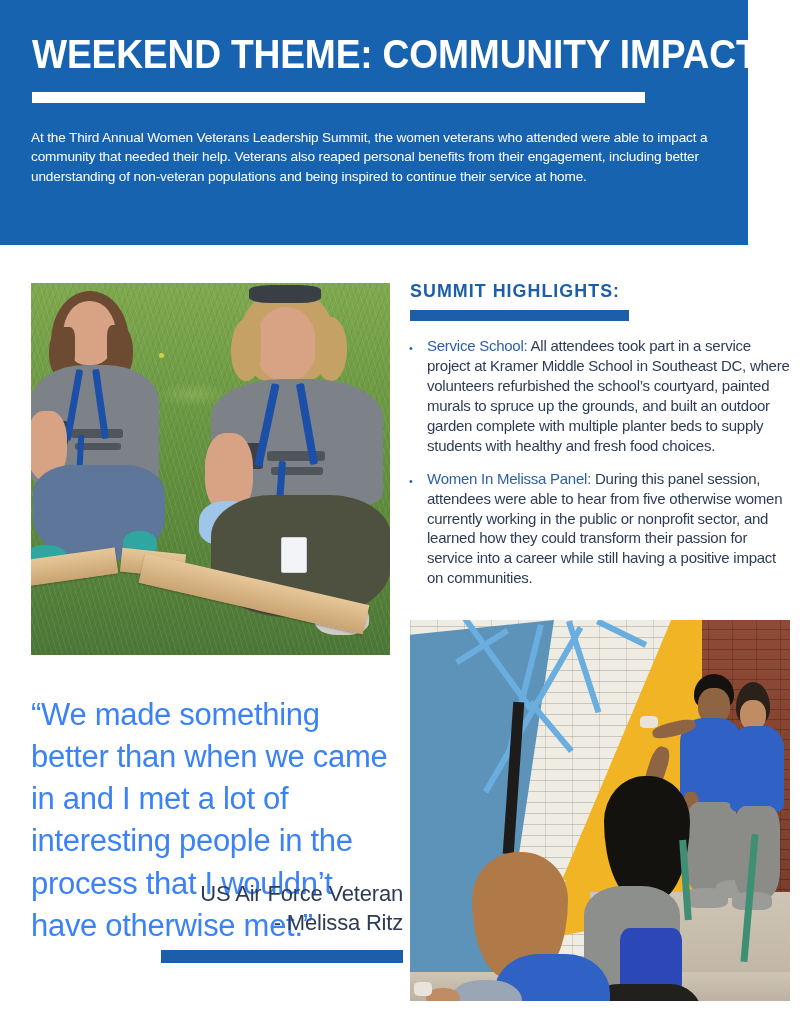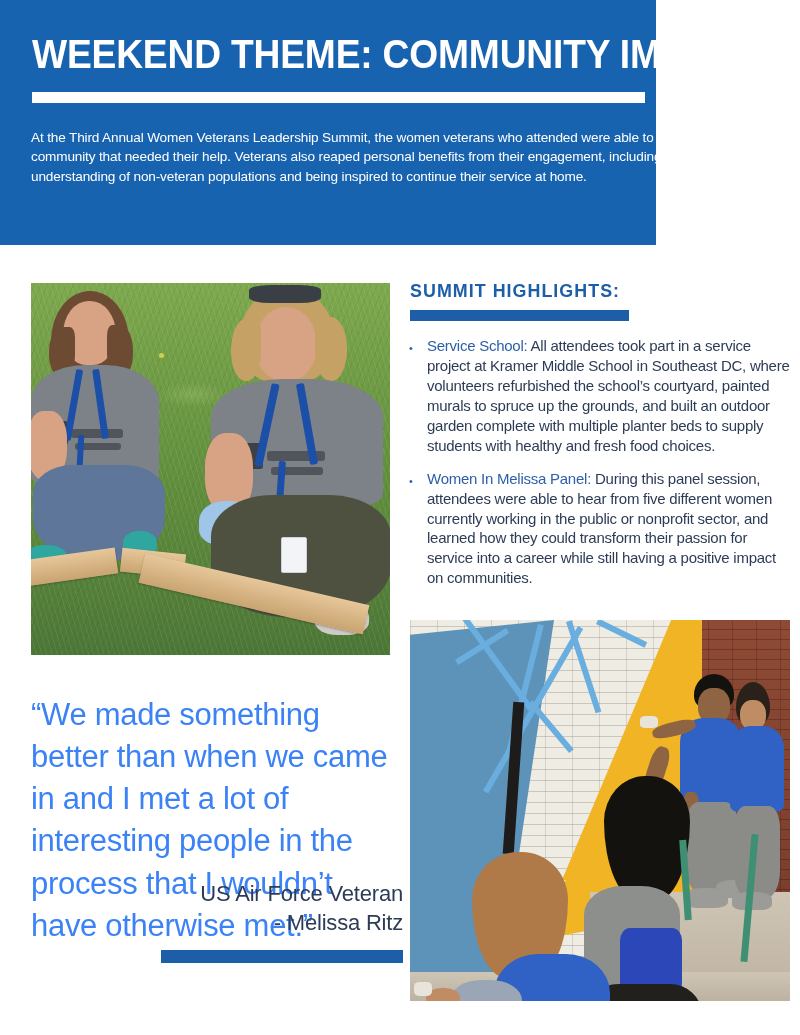--- a/index.html
+++ b/index.html
@@ -16,21 +16,21 @@
     position: relative;
     width: 800px;
     height: 1035px;
     background: #ffffff;
   }
 
   
   .header-band {
     position: absolute;
     left: 0; top: 0;
-    width: 656px;
+    width: 748px;
     height: 245px;
     background: #1863b0;
   }
 
   .header-title {
     position: absolute;
     left: 32px;
     top: 33px;
     width: 680px;
     color: #ffffff;
@@ -382,21 +382,21 @@
   <div class="bullets">
     <div class="bullet-item">
       <div class="bullet-dot">•</div>
       <div class="bullet-text">
         <span class="bullet-label">Service School:</span><span> All attendees took part in a service project at Kramer Middle School in Southeast DC, where volunteers refurbished the school’s courtyard, painted murals to spruce up the grounds, and built an outdoor garden complete with multiple planter beds to supply students with healthy and fresh food choices.</span>
       </div>
     </div>
     <div class="bullet-item">
       <div class="bullet-dot">•</div>
       <div class="bullet-text">
-        <span class="bullet-label">Women In Melissa Panel:</span><span> During this panel session, attendees were able to hear from five different women currently working in the public or nonprofit sector, and learned how they could transform their passion for service into a career while still having a positive impact on communities.</span>
+        <span class="bullet-label">Women In Melissa Panel:</span><span> During this panel session, attendees were able to hear from five otherwise women currently working in the public or nonprofit sector, and learned how they could transform their passion for service into a career while still having a positive impact on communities.</span>
       </div>
     </div>
   </div>
 
   <div class="photo-mural">
     <div class="red-brick" style="left:250px; top:0px; width:130px; height:300px;"></div>
     <div class="brick-base">
       <div class="brick-lines"></div>
     </div>
 

